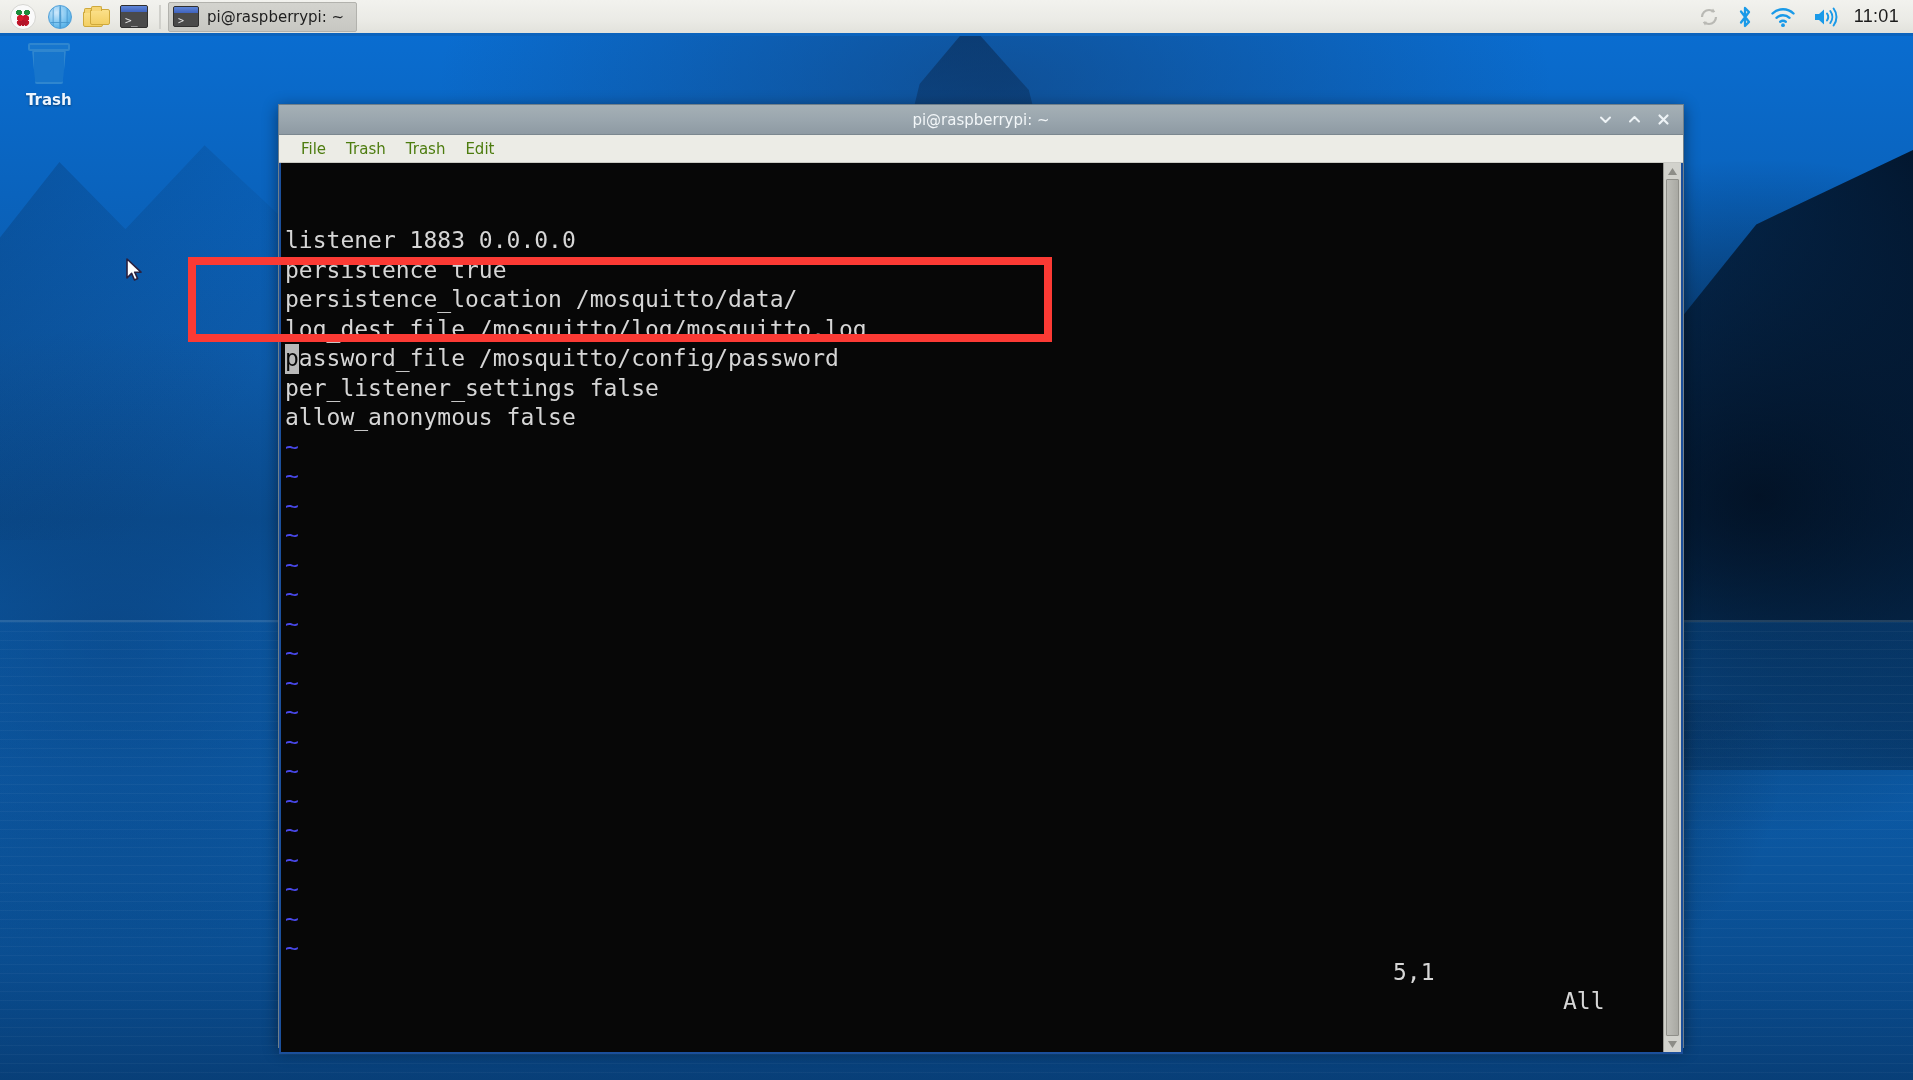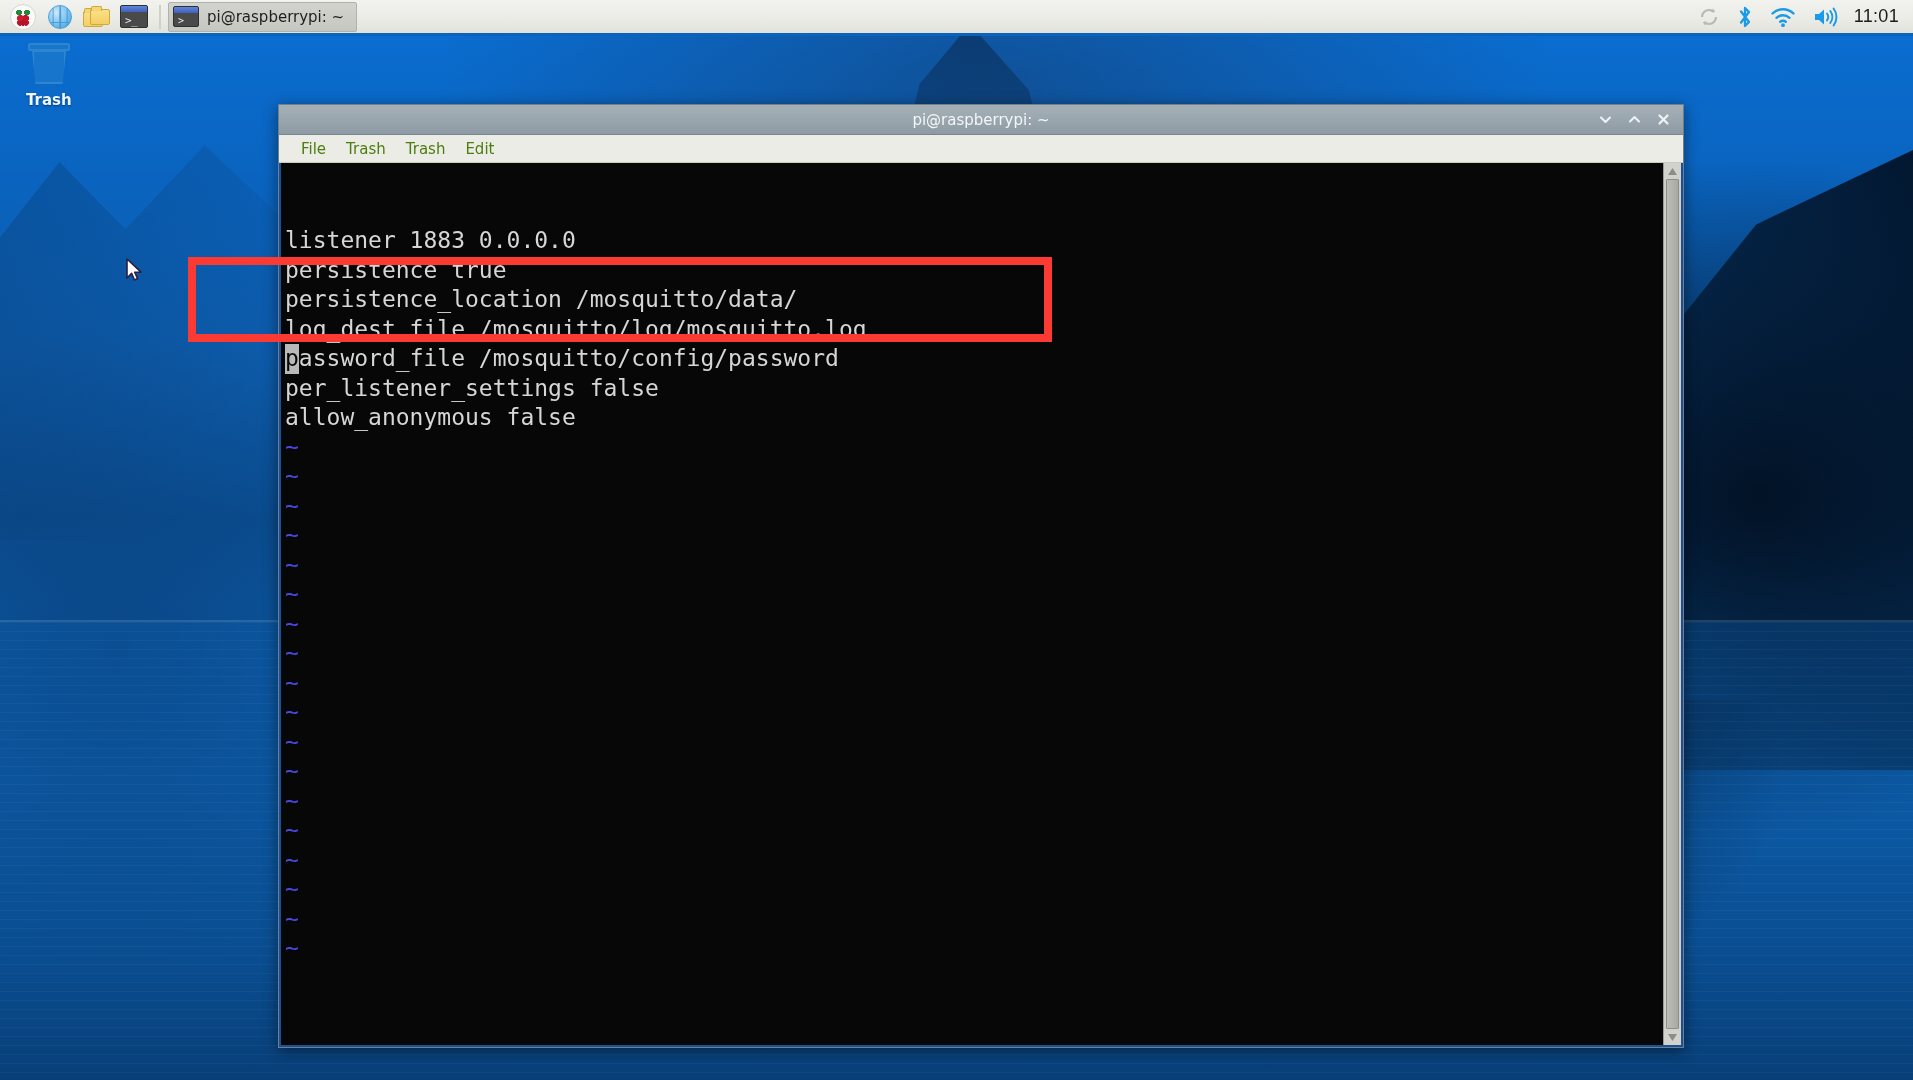--- a/index.html
+++ b/index.html
@@ -382,20 +382,24 @@
   <div id="menubar">
     <span class="menu-item">File</span>
     <span class="menu-item">Trash</span>
     <span class="menu-item">Trash</span>
     <span class="menu-item">Edit</span>
   </div>
 
   <div id="term-body">
     <div id="term-screen">
       <div id="term-lines"><div class="tline">listener 1883 0.0.0.0</div><div class="tline">persistence true</div><div class="tline">persistence_location /mosquitto/data/</div><div class="tline">log_dest file /mosquitto/log/mosquitto.log</div><div class="tline"><span class="cursor-blk">p</span>assword_file /mosquitto/config/password</div><div class="tline">per_listener_settings false</div><div class="tline">allow_anonymous false</div><div class="tline tilde">~</div><div class="tline tilde">~</div><div class="tline tilde">~</div><div class="tline tilde">~</div><div class="tline tilde">~</div><div class="tline tilde">~</div><div class="tline tilde">~</div><div class="tline tilde">~</div><div class="tline tilde">~</div><div class="tline tilde">~</div><div class="tline tilde">~</div><div class="tline tilde">~</div><div class="tline tilde">~</div><div class="tline tilde">~</div><div class="tline tilde">~</div><div class="tline tilde">~</div><div class="tline tilde">~</div><div class="tline tilde">~</div></div>
+      <div id="statusline">
+        <span id="st-pos">5,1</span>
+        <span id="st-pct">All</span>
+      </div>
     </div>
     <div id="term-scroll">
       <div class="sb-arrow">
         <svg width="11" height="9" viewBox="0 0 11 9">
             <path d="M5.5 1L10 8H1z" fill="#8d8d87"></path>
           </svg>
       </div>
       <div class="sb-track">
         <div class="sb-thumb"></div>
       </div>

